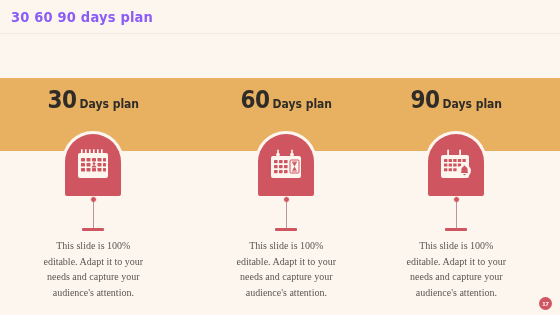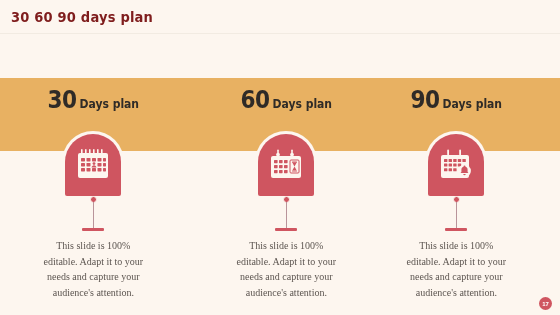--- a/index.html
+++ b/index.html
@@ -31,21 +31,21 @@
     height: 33px;
     display: flex;
     align-items: center;
     padding-left: 11px;
     box-sizing: border-box;
   }
   .slide-title {
     font-family: "DejaVu Sans Condensed", "Liberation Sans", sans-serif;
     font-size: 14.5px;
     font-weight: 700;
-    color: #7f1d1d;
+    color: #8b5cf6;
     letter-spacing: 0.2px;
     white-space: nowrap;
   }
   .title-rule {
     position: absolute;
     left: 0;
     top: 33px;
     width: 560px;
     height: 1px;
     background: #f2ebe2;

